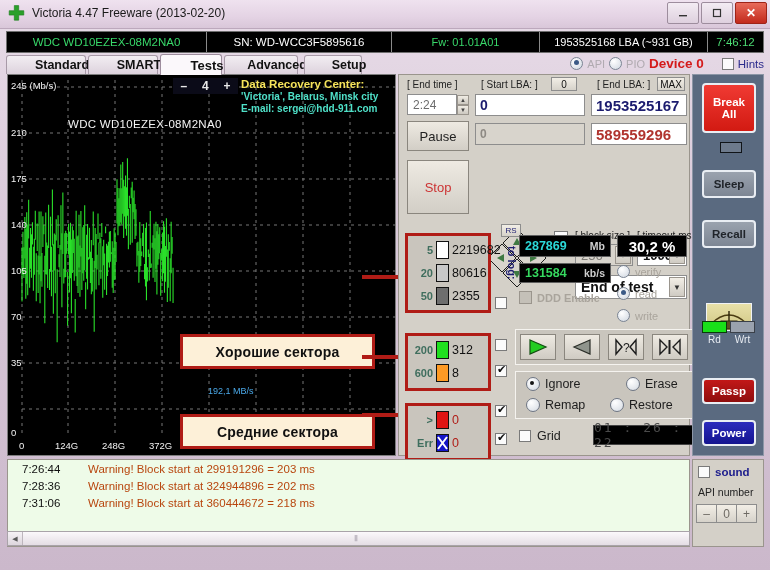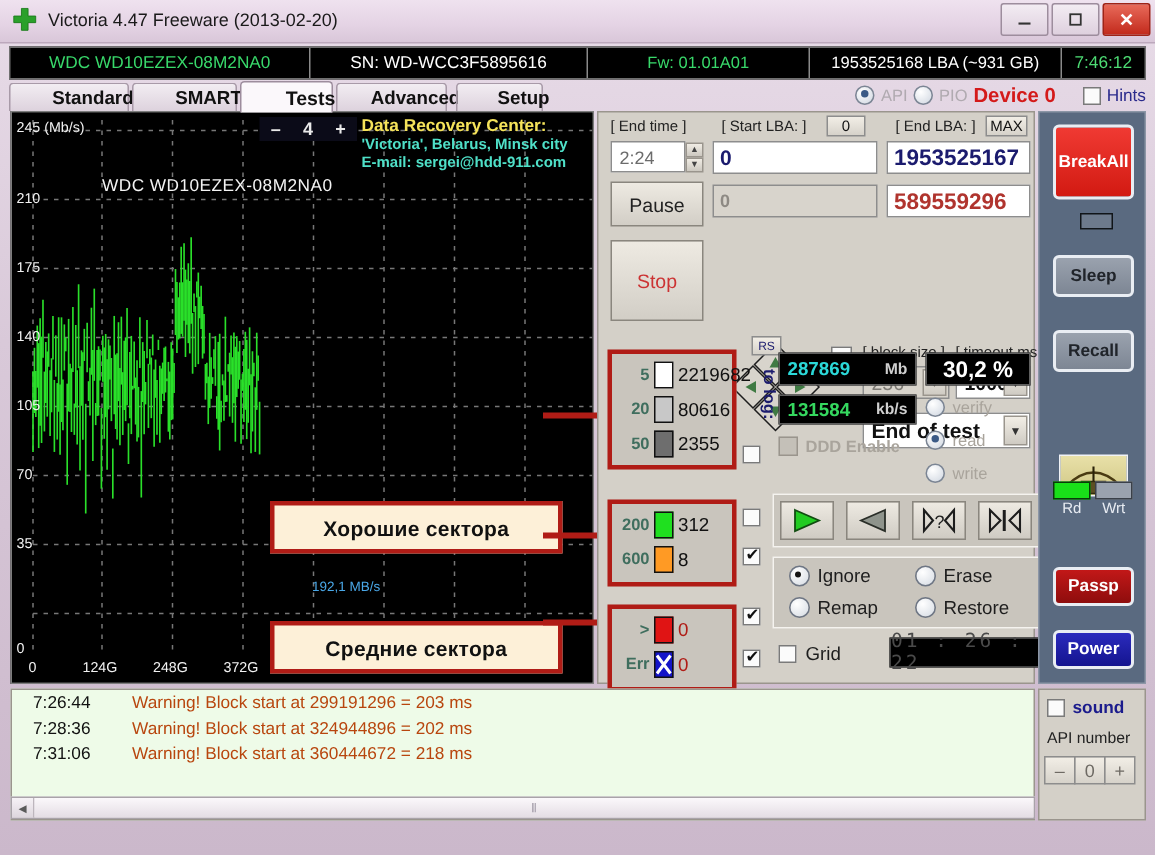--- a/index.html
+++ b/index.html
@@ -249,21 +249,21 @@
     justify-content:center;font-family:"DejaVu Sans Mono",monospace;
     font-size:13px;letter-spacing:2px;color:#4a4a4a;
   }
   
   .sidebar{
     position:absolute;left:692px;top:74px;width:72px;height:382px;
     background:#5a6a80;border:1px solid #8c96a6;box-sizing:border-box;
   }
   .sbtn{
     position:absolute;left:9px;width:54px;border-radius:4px;box-sizing:border-box;
-    display:flex;align-items:center;justify-content:center;
+    display:flex;flex-direction:column;align-items:center;justify-content:center;
     font-size:11.5px;font-weight:bold;border:2px solid #e9edf3;
   }
   .sbtn.red{background:linear-gradient(180deg,#f03a33,#d21a12);color:#fff;}
   .sbtn.grey{background:linear-gradient(180deg,#9aa2ae,#7d8694);color:#20242a;}
   .sbtn.darkred{background:linear-gradient(180deg,#c21818,#8e0d0d);color:#fff;}
   .sbtn.blue{background:linear-gradient(180deg,#2b2bbd,#14148f);color:#fff;}
   .sminibox{
     position:absolute;left:27px;top:67px;width:22px;height:11px;
     background:#6d7a8c;border:1px solid #101418;box-sizing:border-box;
   }
@@ -767,21 +767,21 @@
           <polygon points="23,2 16,9 23,16" fill="none" stroke="#1d1d1d" stroke-width="1.4"></polygon>
         </svg>
       </div>
     </div>
 
     <div class="modebox" style="left:116px;">
       <div class="mode-r" style="left:10px;top:5px;">
         <span class="rad2 on"></span>
         <span>Ignore</span>
       </div>
-      <div class="mode-r" style="left:94px;top:5px;">
+      <div class="mode-r" style="left:110px;top:5px;">
         <span class="rad2"></span>
         <span>Erase</span>
       </div>
       <div class="mode-r" style="left:10px;top:26px;">
         <span class="rad2"></span>
         <span>Remap</span>
       </div>
       <div class="mode-r" style="left:94px;top:26px;">
         <span class="rad2"></span>
         <span>Restore</span>

